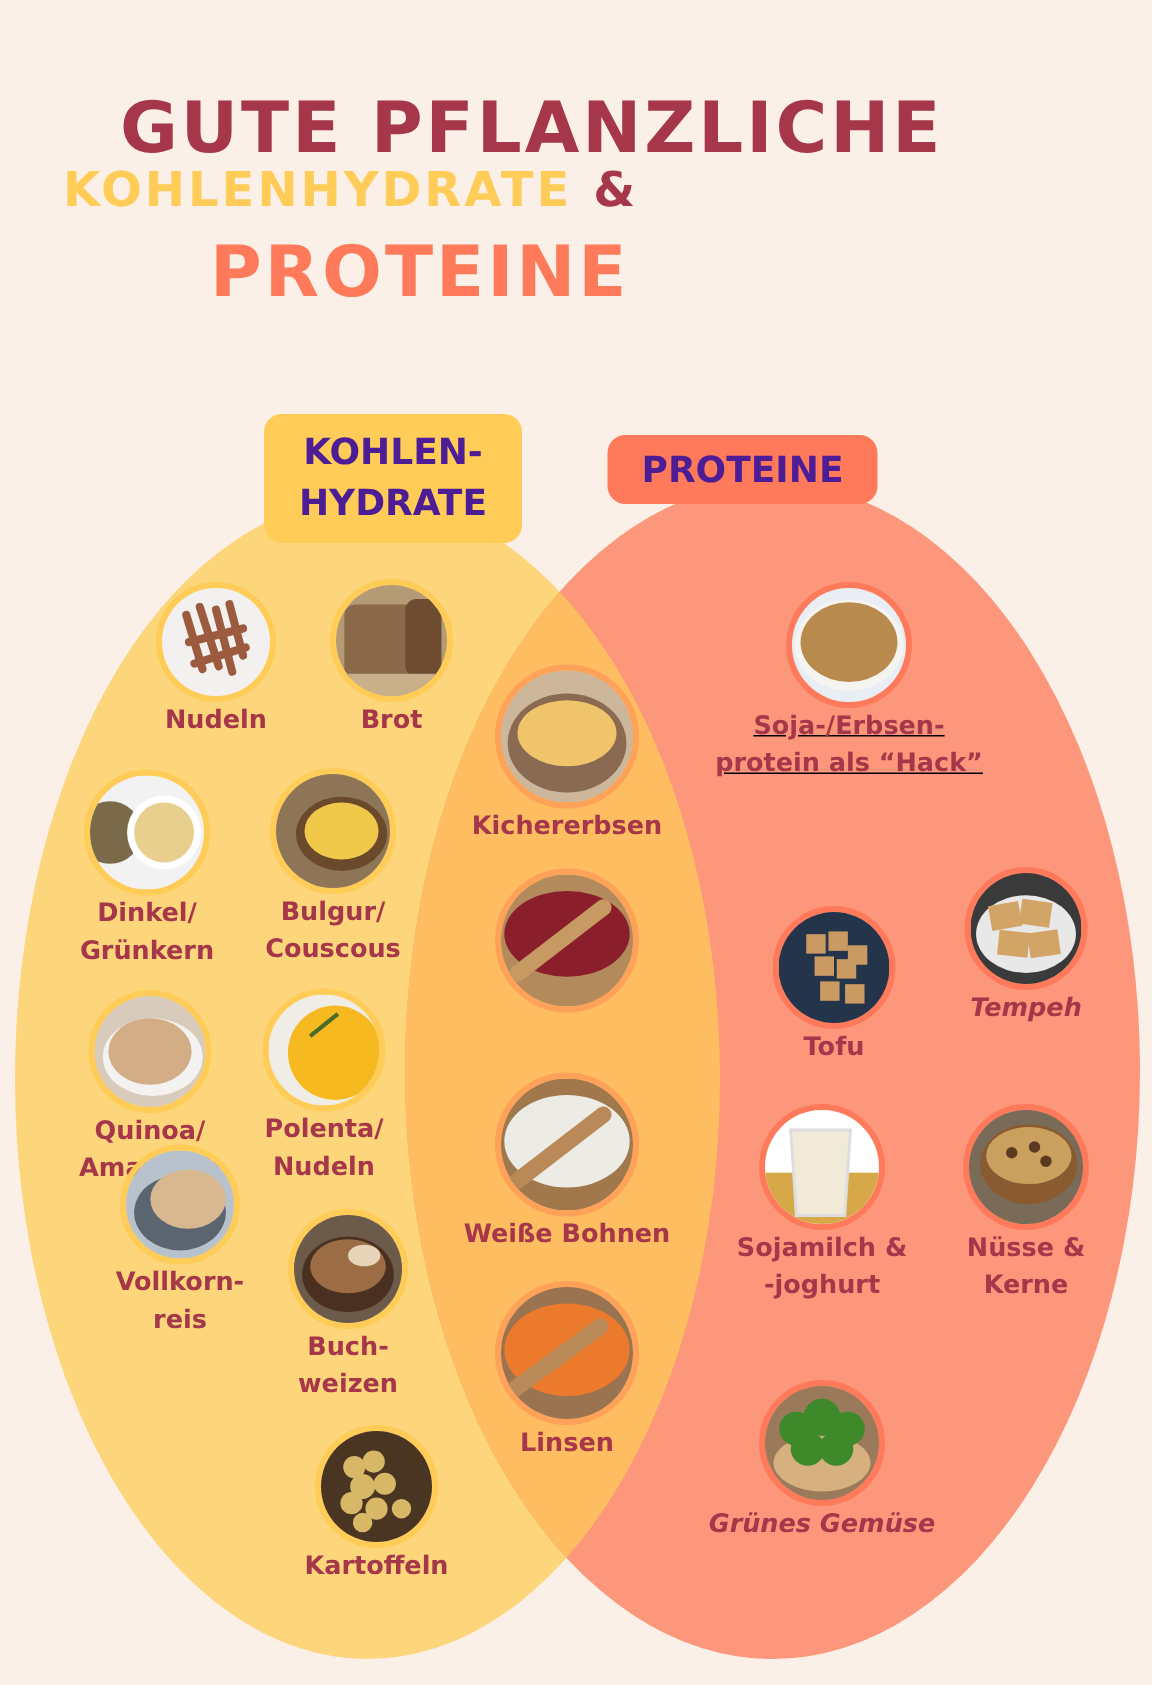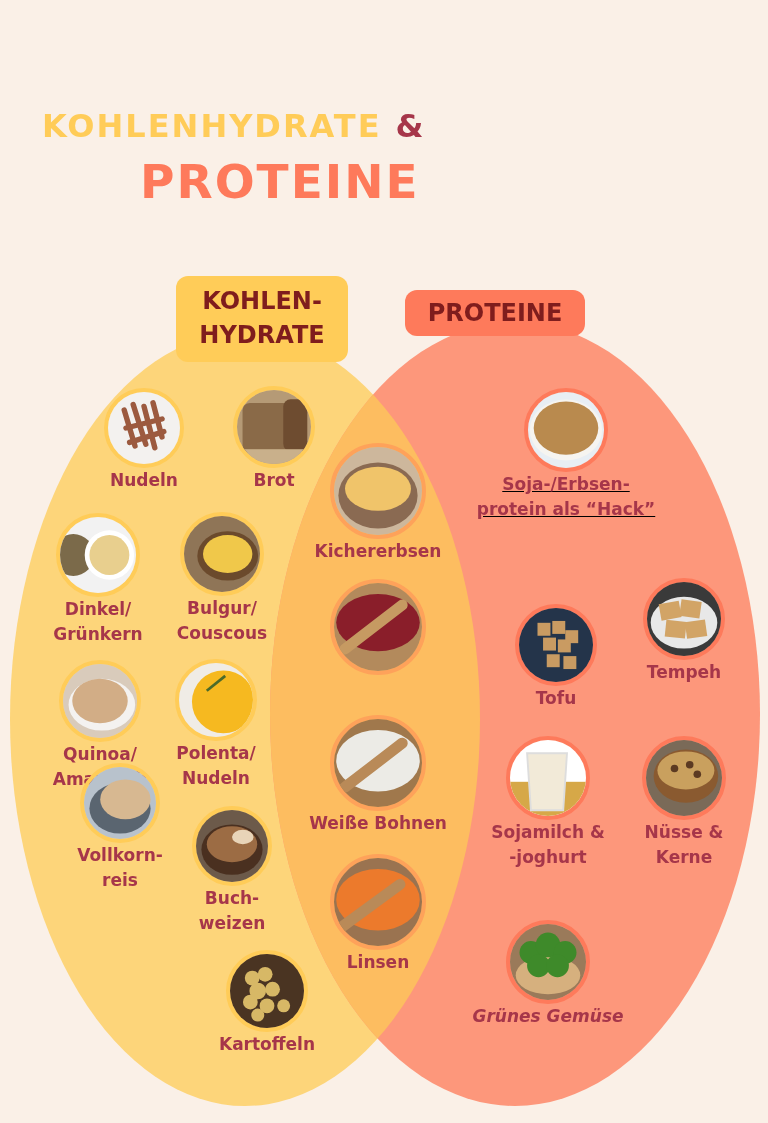--- a/index.html
+++ b/index.html
@@ -21,21 +21,21 @@
   .ell-inter {
     position:absolute; left:270px; top:322px; width:490px; height:784px; border-radius:50%;
     overflow:hidden;
   }
   .ell-inter-inner {
     position:absolute; left:-260px; top:10px; width:470px; height:774px; border-radius:50%;
     background:#fdbd60;
   }
 
   .label {
-    position:absolute; border-radius:12px; color:#7f1d1d; font-weight:bold;
+    position:absolute; border-radius:12px; color:#4c1d95; font-weight:bold;
     text-align:center; font-family:"DejaVu Sans", sans-serif;
   }
   .label-kh { left:176px; top:276px; width:172px; height:86px; background:#ffcc58; font-size:24px; line-height:34px; padding-top:8px; box-sizing:border-box; }
   .label-pr { left:405px; top:290px; width:180px; height:46px; background:#fe7a5b; font-size:24px; line-height:46px; }
 
   .item { position:absolute; text-align:center; }
   .photo {
     margin:0 auto; border-radius:50%; box-sizing:border-box; position:relative; overflow:hidden;
   }
   .ring-y { border:4px solid #ffcc58; }
@@ -44,20 +44,21 @@
   .photo svg { width:100%; height:100%; display:block; }
   .name {
     color:#a6364a; font-weight:bold; font-size:17px; line-height:25px; white-space:nowrap;
     font-family:"DejaVu Sans", sans-serif;
   }
 </style>
 </head>
 <body>
 
 <div class="title">
+  <div class="tline t1">GUTE PFLANZLICHE</div>
   <div class="tline t2">
     <span>KOHLENHYDRATE</span><span class="amp">&amp;</span>
   </div>
   <div class="tline t3">PROTEINE</div>
 </div>
 
 <div class="ellipse ell-left"></div>
 <div class="ellipse ell-right"></div>
 <div class="ell-inter">
     <div class="ell-inter-inner"></div>
@@ -79,21 +80,21 @@
           <line x1="40" y1="16" x2="52" y2="62"></line>
         <line x1="50" y1="12" x2="60" y2="50"></line>
           <line x1="20" y1="40" x2="60" y2="30"></line>
           <line x1="24" y1="56" x2="62" y2="44"></line>
       </g>
       </svg>
   </div>
   <div class="name">Nudeln</div>
 </div>
 
-<div class="item" style="left:224px;top:386px;width:100px;">
+<div class="item" style="left:211px;top:386px;width:100px;">
   <div class="photo ring-y" style="width:82px;height:82px;">
     <svg viewBox="0 0 80 80">
         <rect width="80" height="80" fill="#b59a76"></rect>
       <rect x="6" y="14" width="52" height="54" rx="8" fill="#8a6a48"></rect>
         <rect x="50" y="10" width="26" height="56" rx="8" fill="#6e4c30"></rect>
       <rect x="0" y="64" width="80" height="16" fill="#c9b08b"></rect>
       </svg>
   </div>
   <div class="name">Brot</div>
 </div>
@@ -165,21 +166,21 @@
         <rect width="80" height="80" fill="#6c5a4a"></rect>
       <ellipse cx="40" cy="44" rx="34" ry="28" fill="#4a3020"></ellipse>
         <ellipse cx="40" cy="38" rx="28" ry="20" fill="#9c6c44"></ellipse>
       <ellipse cx="52" cy="30" rx="12" ry="8" fill="#e8d4b8"></ellipse>
       </svg>
   </div>
   <div class="name">Buch-</div>
   <div class="name">weizen</div>
 </div>
 
-<div class="item" style="left:202px;top:950px;width:130px;">
+<div class="item" style="left:186px;top:950px;width:130px;">
   <div class="photo ring-y" style="width:82px;height:82px;">
     <svg viewBox="0 0 80 80">
         <rect width="80" height="80" fill="#4a3422"></rect>
       <g fill="#d7b866">
           <circle cx="24" cy="26" r="8"></circle>
           <circle cx="38" cy="22" r="8"></circle>
           <circle cx="30" cy="40" r="9"></circle>
           <circle cx="46" cy="38" r="8"></circle>
           <circle cx="22" cy="52" r="8"></circle>
           <circle cx="40" cy="56" r="8"></circle>
@@ -257,21 +258,21 @@
           <rect x="26" y="32" width="14" height="14"></rect>
           <rect x="42" y="34" width="14" height="14"></rect>
           <rect x="30" y="50" width="14" height="14"></rect>
           <rect x="48" y="52" width="14" height="14"></rect>
         </g>
       </svg>
   </div>
   <div class="name">Tofu</div>
 </div>
 
-<div class="item" style="left:634px;top:578px;width:100px;">
+<div class="item" style="left:634px;top:578px;width:100px;font-style:italic;">
   <div class="photo ring-r" style="width:82px;height:82px;">
     <svg viewBox="0 0 80 80">
         <rect width="80" height="80" fill="#3a3a3a"></rect>
       <ellipse cx="40" cy="44" rx="36" ry="28" fill="#e8e8e8"></ellipse>
       <g fill="#d2a466">
           <rect x="14" y="22" width="22" height="18" transform="rotate(-10 25 31)"></rect>
           <rect x="36" y="20" width="22" height="18" transform="rotate(8 47 29)"></rect>
           <rect x="20" y="42" width="22" height="18" transform="rotate(6 31 51)"></rect>
           <rect x="42" y="42" width="22" height="18" transform="rotate(-8 53 51)"></rect>
         </g>

